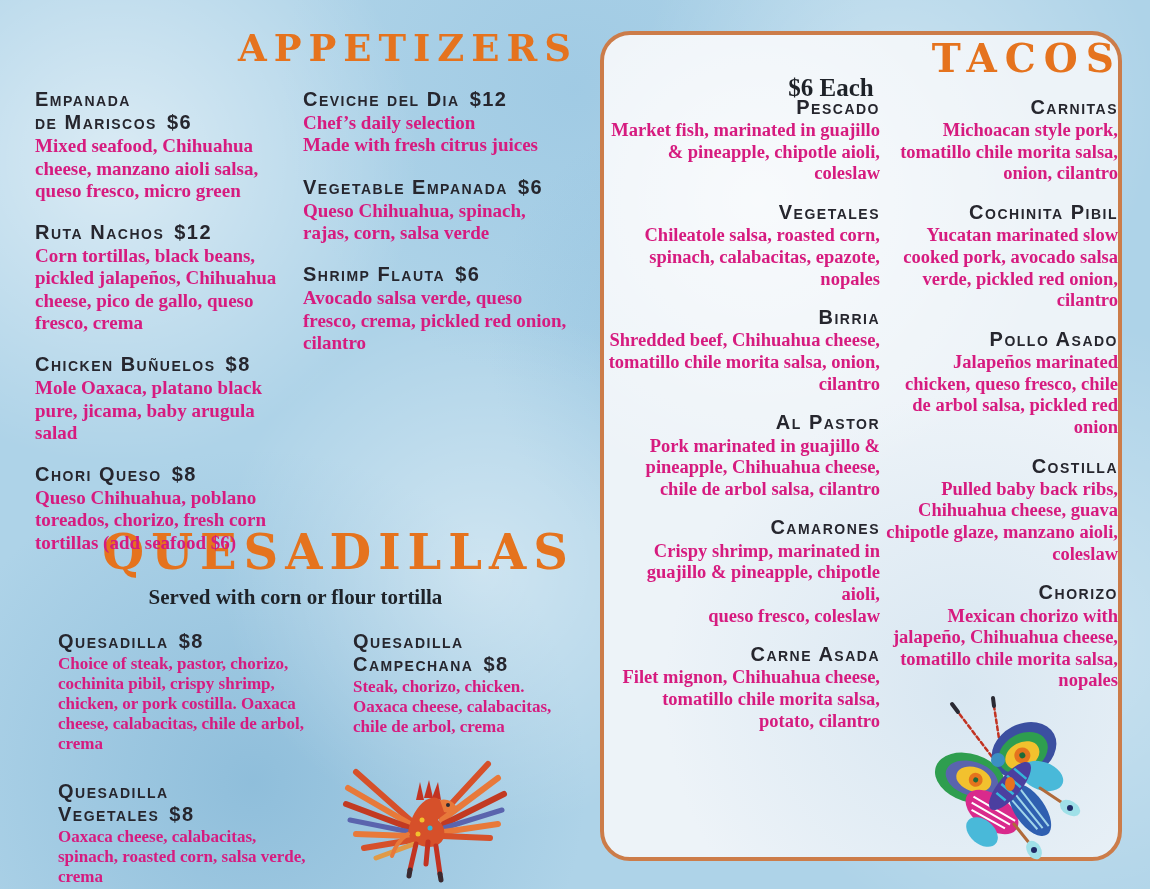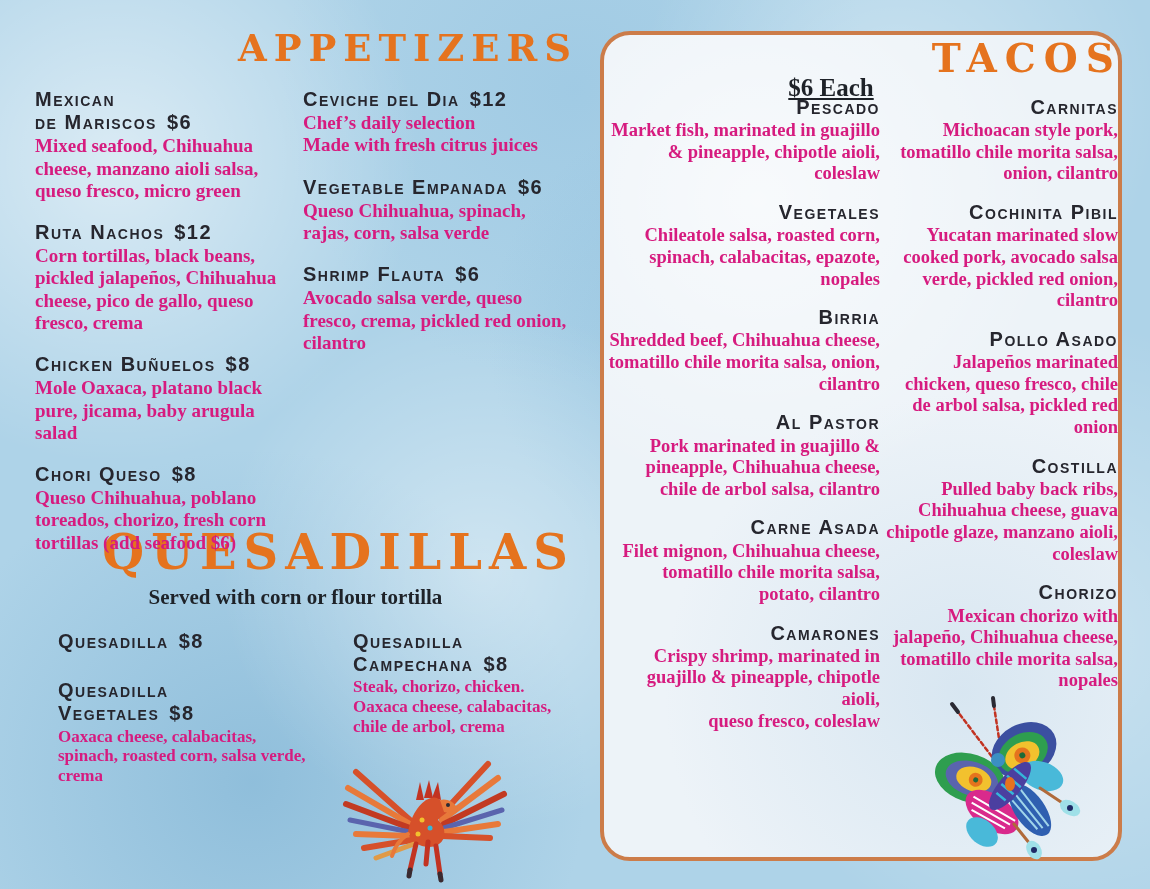--- a/index.html
+++ b/index.html
@@ -23,21 +23,21 @@
     color:#e5731e; letter-spacing:7px;
   }
   .title-appetizers { left:0; top:26px; width:578px; font-size:37px; }
   .title-quesadillas { left:0; top:524px; width:575px; font-size:48px; }
   .title-tacos { left:600px; top:35px; width:522px; font-size:39px; letter-spacing:8px; }
   .sub-serif {
     position:absolute; text-align:center;
     font-family:"Liberation Serif", serif; font-weight:bold; color:#1e2228;
   }
   .sub-quesadillas { left:8px; top:585px; width:575px; font-size:21px; }
-  .sub-tacos { left:600px; top:74px; width:462px; font-size:25px;text-decoration:underline; }
+  .sub-tacos { left:600px; top:74px; width:462px; font-size:25px; }
 
   .tacos-panel {
     position:absolute; left:600px; top:31px; width:522px; height:830px;
     background-color:#edf3f8;
     background-image:
       radial-gradient(circle at 30% 20%, rgba(255,255,255,.6), rgba(255,255,255,0) 40%),
       radial-gradient(circle at 70% 80%, rgba(190,215,233,.45), rgba(190,215,233,0) 40%);
     border:4px solid #cc7c49; border-radius:30px;
   }
 
@@ -78,21 +78,21 @@
 
   <div class="section-title title-appetizers">APPETIZERS</div>
   <div class="section-title title-quesadillas">QUESADILLAS</div>
   <div class="sub-serif sub-quesadillas">Served with corn or flour tortilla</div>
   <div class="section-title title-tacos">TACOS</div>
   <div class="sub-serif sub-tacos">$6 Each</div>
 
   <div class="cols appetizers-cols">
     <div class="a-col1">
       <div class="item">
-        <div class="item-name"><span class="nm">Mexican
+        <div class="item-name"><span class="nm">Empanada
 de Mariscos</span><span class="price">$6</span></div>
         <div class="item-desc">Mixed seafood, Chihuahua cheese, manzano aioli salsa, queso fresco, micro green</div>
       </div>
       <div class="item">
         <div class="item-name"><span class="nm">Ruta Nachos</span><span class="price">$12</span></div>
         <div class="item-desc">Corn tortillas, black beans, pickled jalapeños, Chihuahua cheese, pico de gallo, queso fresco, crema</div>
       </div>
       <div class="item">
         <div class="item-name"><span class="nm">Chicken Buñuelos</span><span class="price">$8</span></div>
         <div class="item-desc">Mole Oaxaca, platano black pure, jicama, baby arugula salad</div>
@@ -116,20 +116,21 @@
         <div class="item-name"><span class="nm">Shrimp Flauta</span><span class="price">$6</span></div>
         <div class="item-desc">Avocado salsa verde, queso fresco, crema,  pickled red onion, cilantro</div>
       </div>
     </div>
   </div>
 
   <div class="cols quesadillas-cols">
     <div class="q-col1">
       <div class="item">
         <div class="item-name"><span class="nm">Quesadilla</span><span class="price">$8</span></div>
+        <div class="item-desc">Choice of steak, pastor, chorizo, cochinita pibil, crispy shrimp, chicken, or pork costilla. Oaxaca cheese, calabacitas, chile de arbol, crema</div>
       </div>
       <div class="item">
         <div class="item-name"><span class="nm">Quesadilla
 Vegetales</span><span class="price">$8</span></div>
         <div class="item-desc">Oaxaca cheese, calabacitas, spinach, roasted corn, salsa verde, crema</div>
       </div>
     </div>
     <div class="q-col2">
       <div class="item">
         <div class="item-name"><span class="nm">Quesadilla
@@ -151,27 +152,27 @@
       </div>
       <div class="item">
         <div class="item-name">Birria</div>
         <div class="item-desc">Shredded beef, Chihuahua cheese, tomatillo chile morita salsa, onion, cilantro</div>
       </div>
       <div class="item">
         <div class="item-name">Al Pastor</div>
         <div class="item-desc">Pork marinated in guajillo &amp; pineapple, Chihuahua cheese, chile de arbol salsa, cilantro</div>
       </div>
       <div class="item">
-        <div class="item-name">Carne Asada</div>
-        <div class="item-desc">Filet mignon, Chihuahua cheese, tomatillo chile morita salsa, potato, cilantro</div>
-      </div>
-      <div class="item">
         <div class="item-name">Camarones</div>
         <div class="item-desc">Crispy shrimp, marinated in guajillo &amp; pineapple, chipotle aioli,
 queso fresco, coleslaw</div>
+      </div>
+      <div class="item">
+        <div class="item-name">Carne Asada</div>
+        <div class="item-desc">Filet mignon, Chihuahua cheese, tomatillo chile morita salsa, potato, cilantro</div>
       </div>
     </div>
     <div class="t-col2">
       <div class="item">
         <div class="item-name">Carnitas</div>
         <div class="item-desc">Michoacan style pork, tomatillo chile morita salsa, onion, cilantro</div>
       </div>
       <div class="item">
         <div class="item-name">Cochinita Pibil</div>
         <div class="item-desc">Yucatan marinated slow cooked pork, avocado salsa verde, pickled red onion, cilantro</div>

